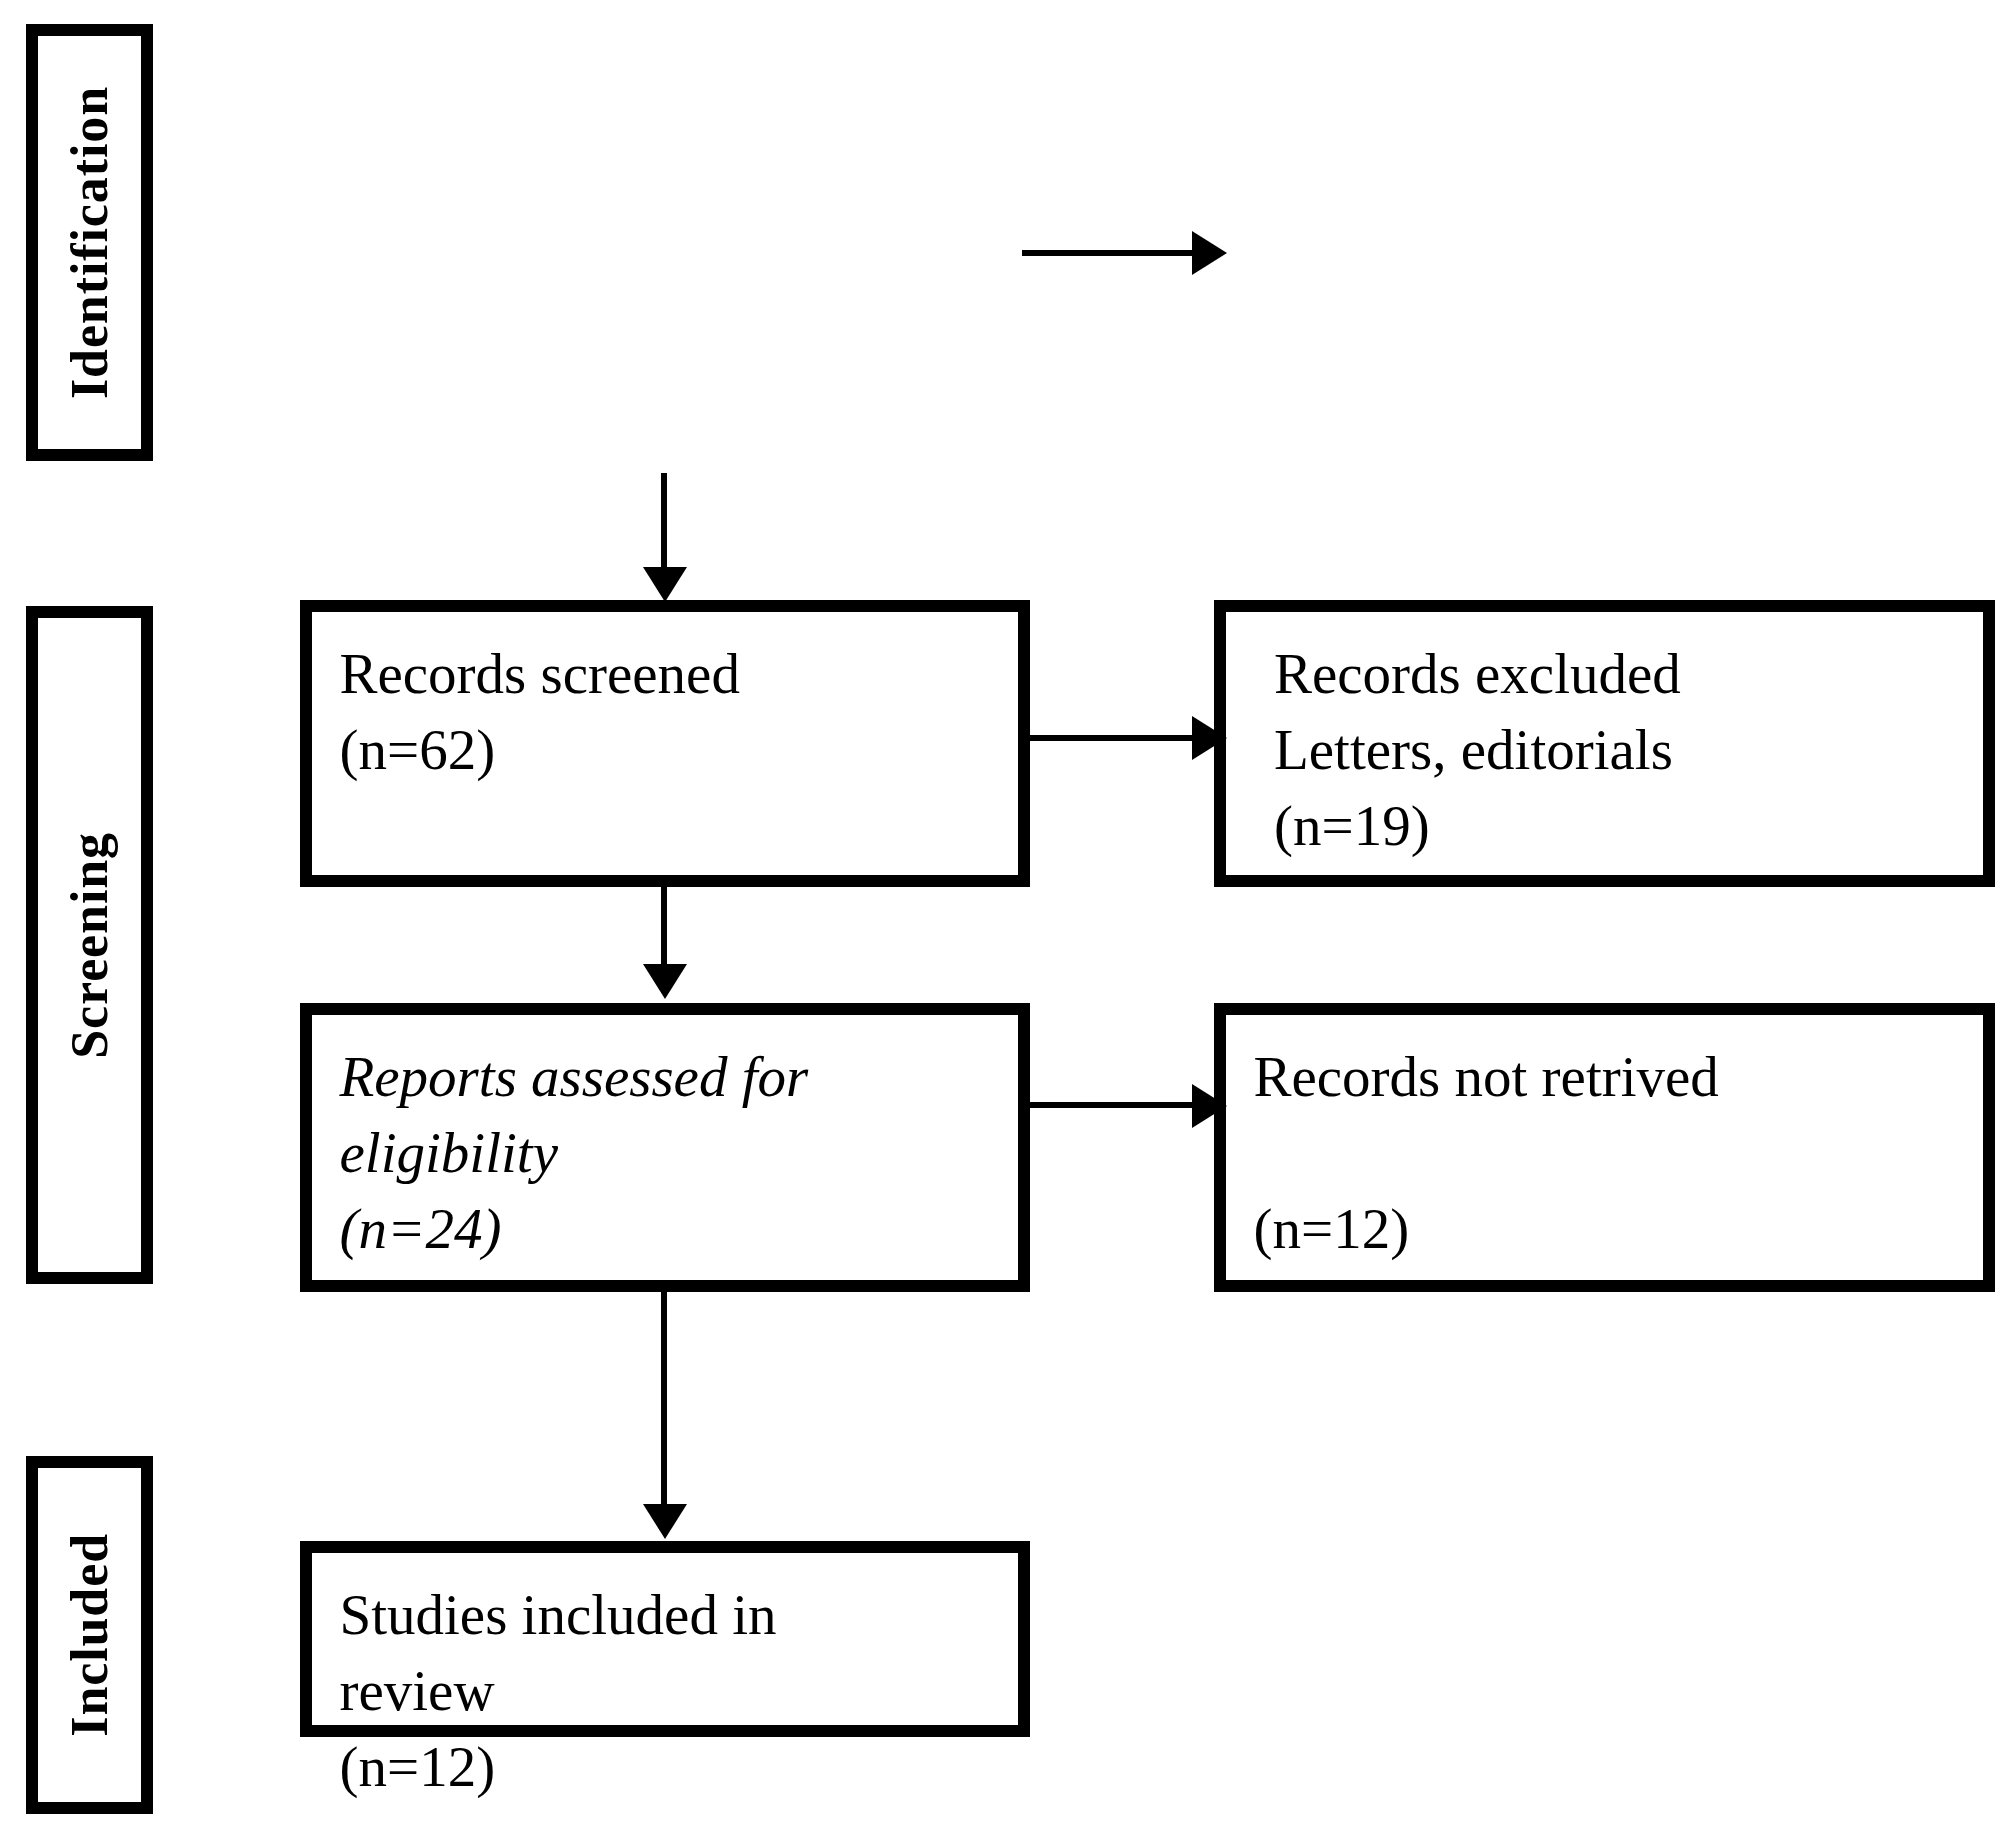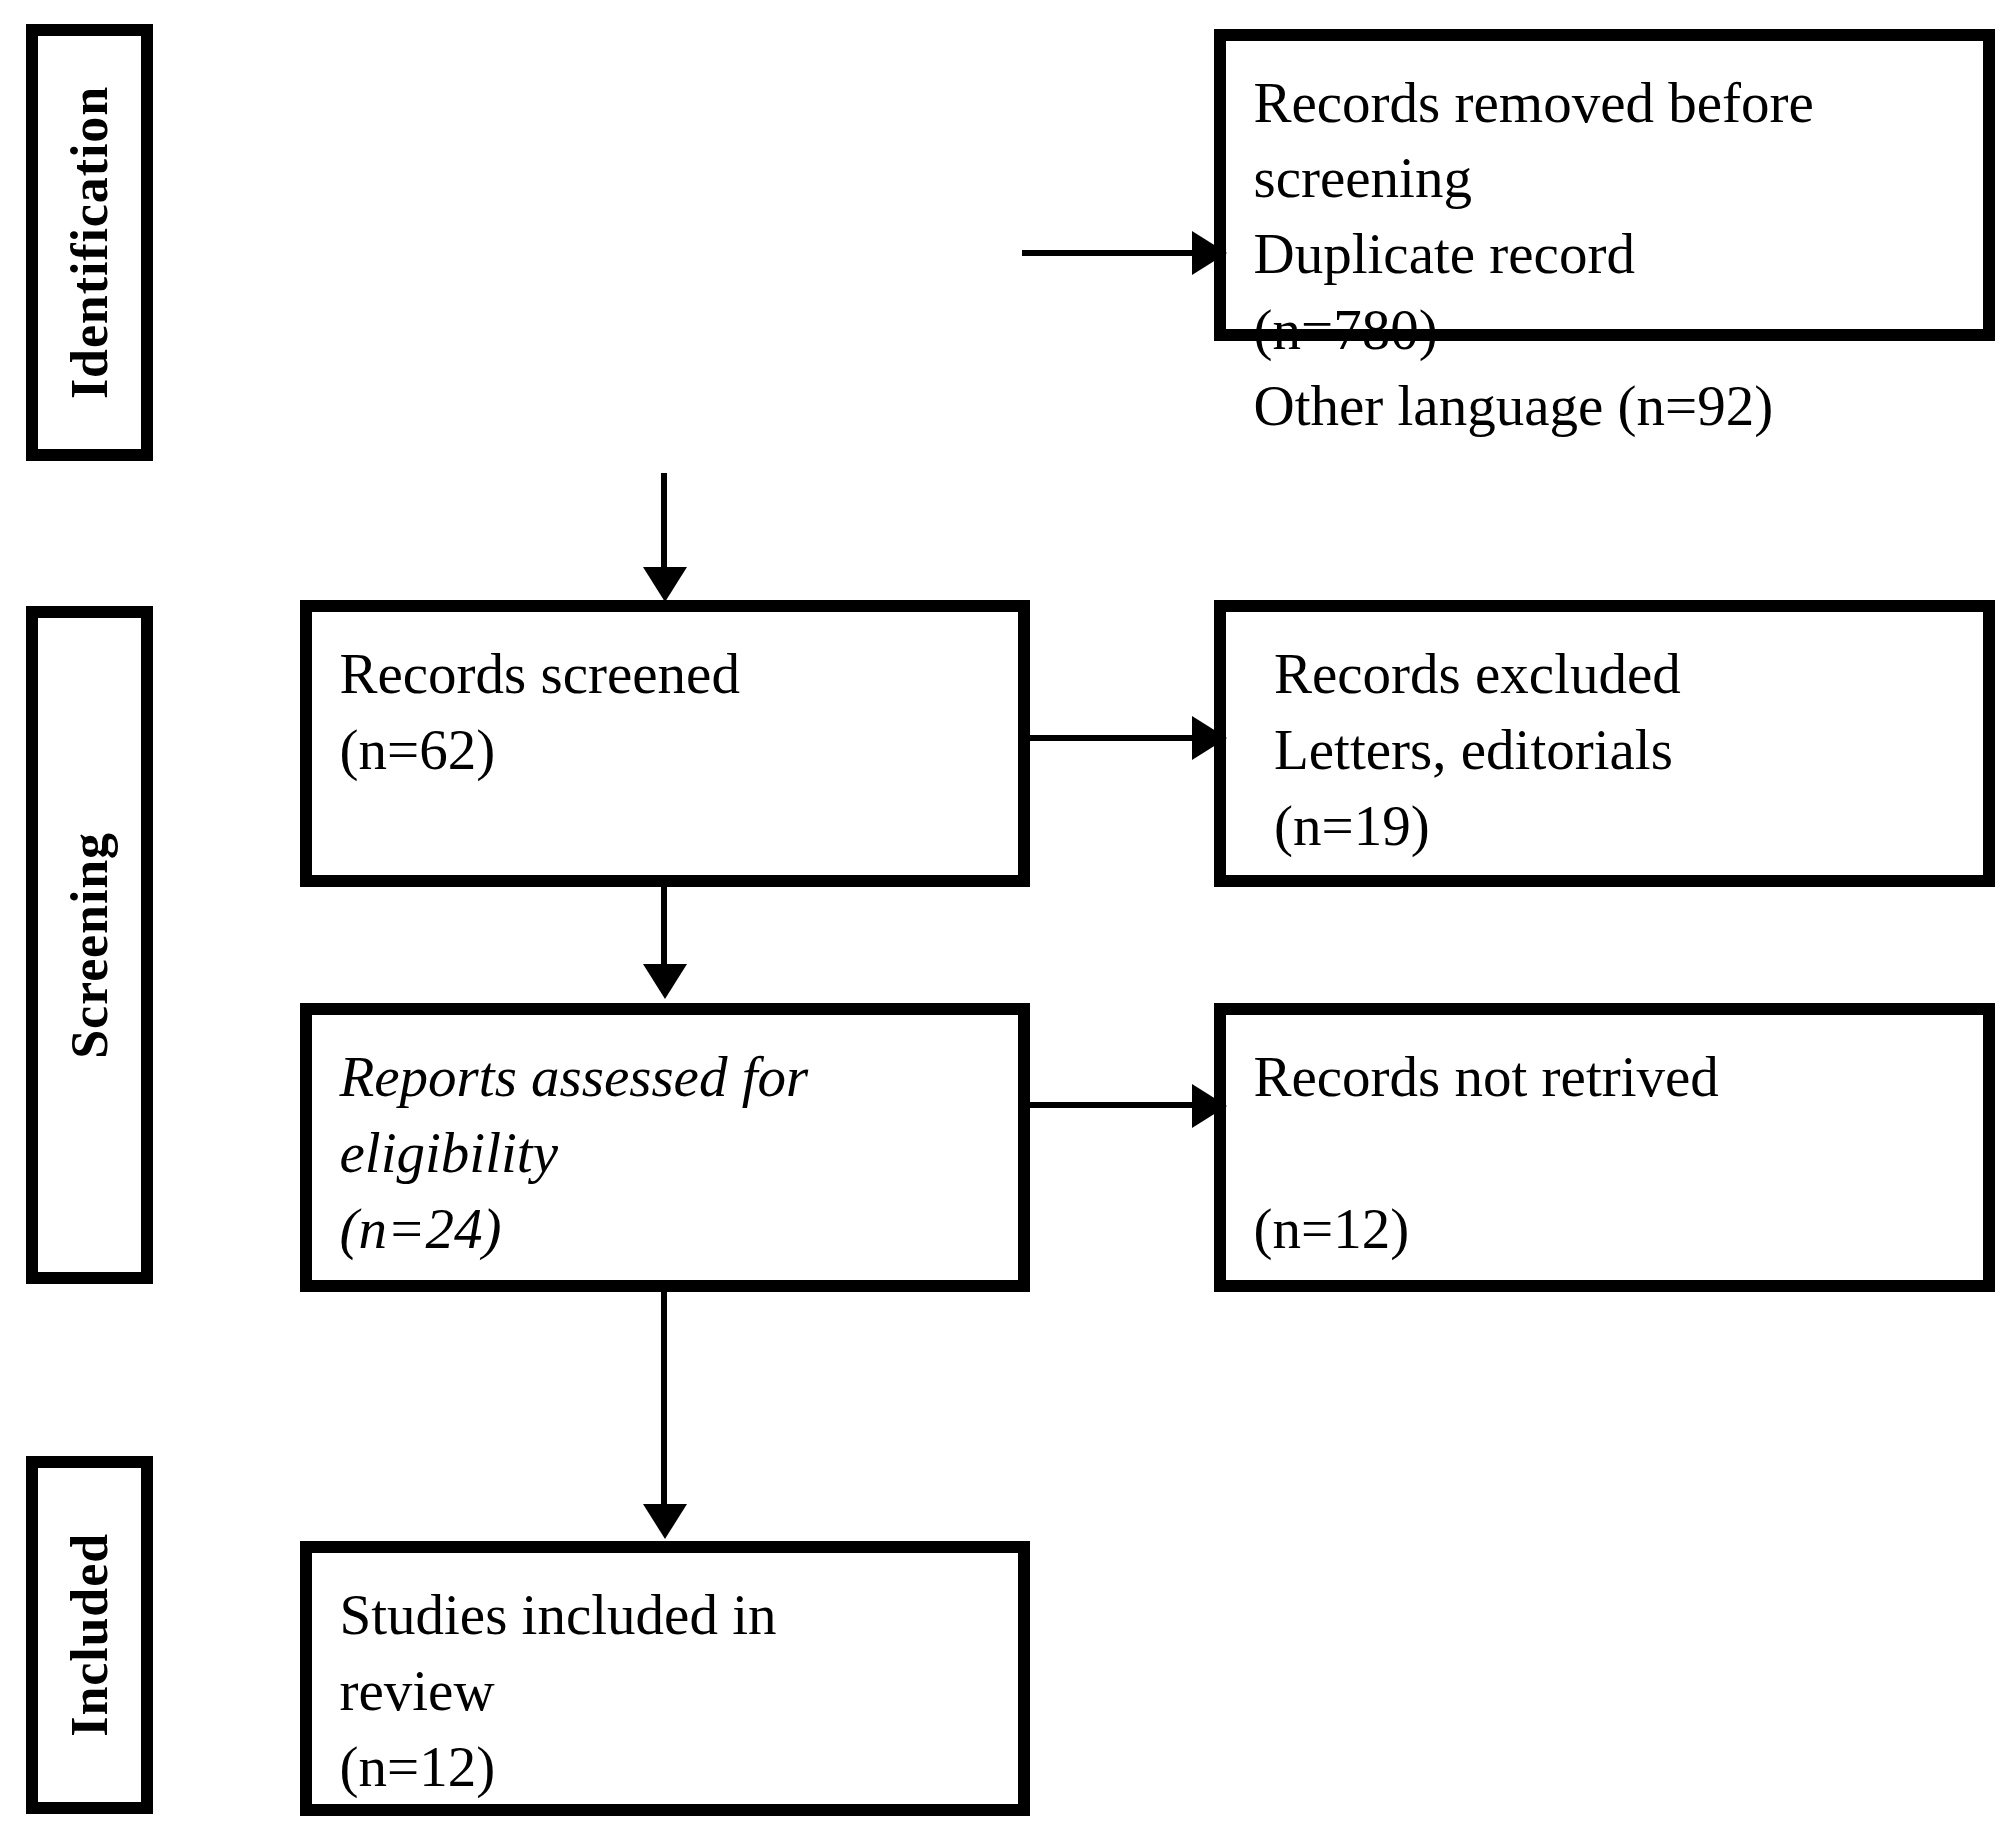--- a/index.html
+++ b/index.html
@@ -92,27 +92,20 @@
 
   <div class="stage-box" style="left:26px; top:606px; width:127px; height:678px;">
     <span class="stage-label">Screening</span>
   </div>
 
   <div class="stage-box" style="left:26px; top:1456px; width:127px; height:358px;">
     <span class="stage-label">Included</span>
   </div>
 
 
-  <div class="flow-box" style="left:1214px; top:28.5px; width:781px; height:312px;">
-    <div class="flow-text">Records removed before
-screening
-Duplicate record
-(n=780)
-Other language (n=92)</div>
-  </div>
 
   <div class="h-line" style="left:1022px; top:250px; width:174px;"></div>
   <div class="h-arrow-head" style="left:1192px; top:231px;"></div>
 
   <div class="v-line" style="left:661px; top:473px; width:6.4px; height:101px;"></div>
   <div class="v-arrow-head" style="left:643px; top:567px;"></div>
 
   <div class="flow-box" style="left:300px; top:600px; width:730px; height:287px;">
     <div class="flow-text">Records screened
  (n=62)</div>
@@ -141,20 +134,20 @@
 
 (n=12)</div>
   </div>
 
   <div class="h-line" style="left:1022px; top:1102px; width:174px;"></div>
   <div class="h-arrow-head" style="left:1192px; top:1084px;"></div>
 
   <div class="v-line" style="left:661px; top:1286px; width:6.4px; height:225px;"></div>
   <div class="v-arrow-head" style="left:643px; top:1504px;"></div>
 
-  <div class="flow-box" style="left:300px; top:1541px; width:730px; height:275px;">
+  <div class="flow-box" style="left:300px; top:1541px; width:730px; height:196px;">
     <div class="flow-text">Studies included in
 review
  (n=12)</div>
   </div>
 
 </div>
 
 
 </body></html>

